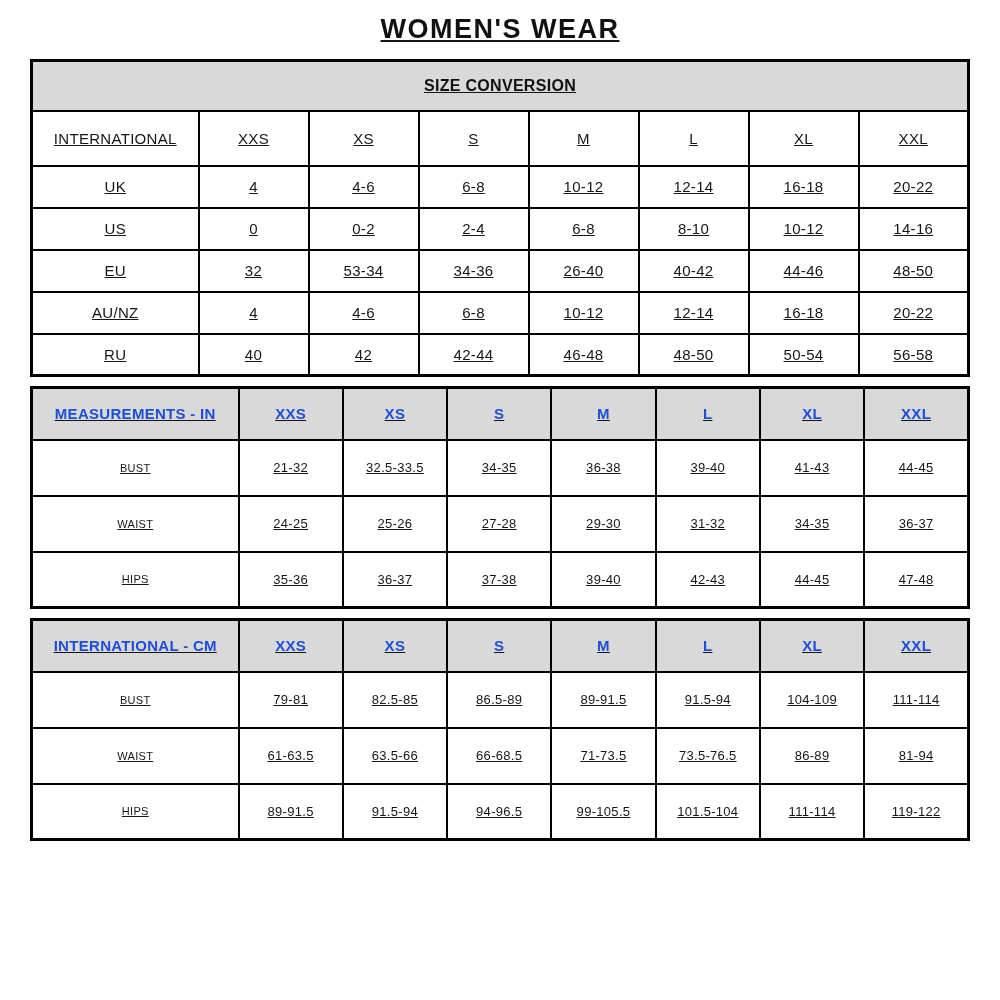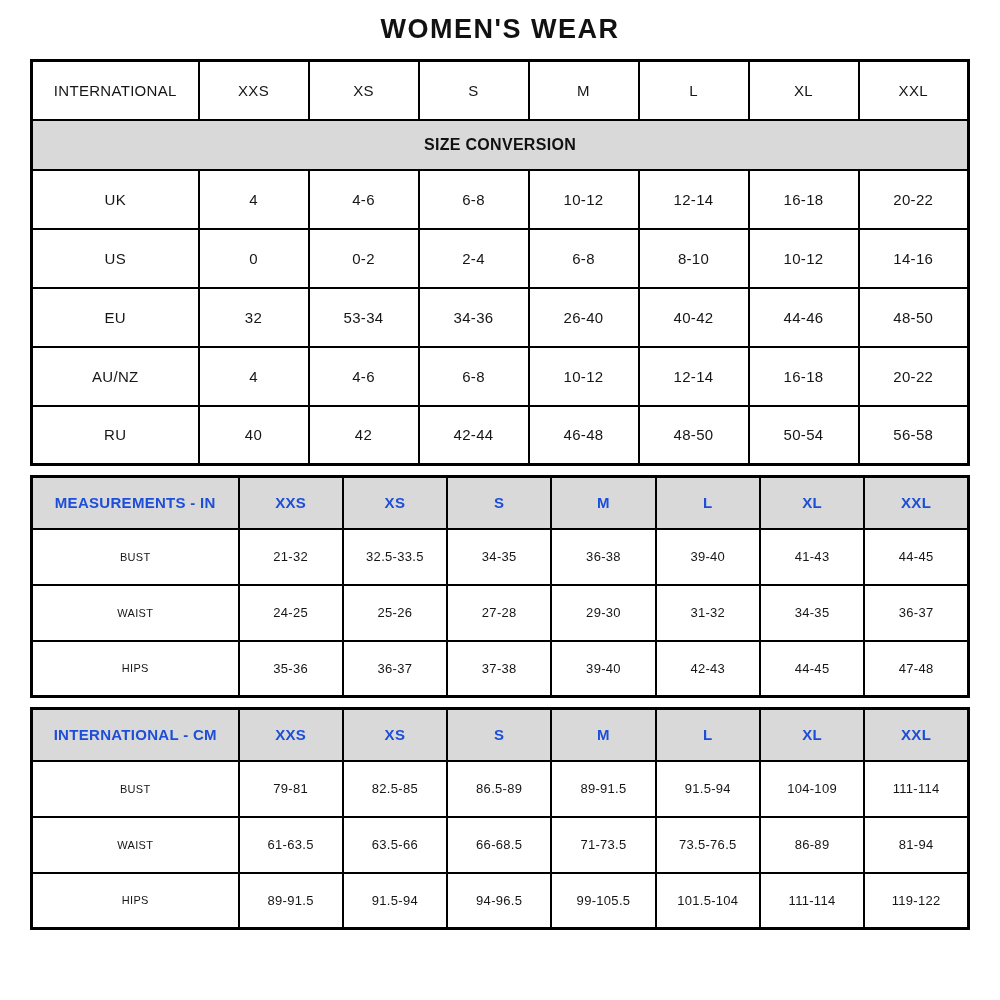--- a/index.html
+++ b/index.html
@@ -5,20 +5,21 @@
   * { box-sizing: border-box; }
   html, body { margin: 0; padding: 0; background: #ffffff; }
   body {
     width: 1000px;
     font-family: "Liberation Sans", "DejaVu Sans", sans-serif;
     color: #161616;
   }
   .page {
     width: 1000px;
     padding: 6px 30px 10px 30px;
+    text-decoration: underline;
   }
   .title {
     text-align: center;
     font-size: 27px;
     font-weight: 700;
     letter-spacing: 1.5px;
     margin: 8px 0 14px 0;
     color: #111;
   }
   table.chart-table {
@@ -48,21 +49,21 @@
   }
   
   table.conv td.head-cell {
     height: 55px;
     font-size: 15px;
     background: #ffffff;
     font-weight: 400;
   }
   table.conv td.label-cell,
   table.conv td.data-cell {
-    height: 59px;
+    height: 42px;
     font-size: 15px;
     font-weight: 400;
   }
   
   table.measure td.head-cell {
     height: 52px;
     font-size: 15px;
     font-weight: 700;
     background: #d9d9d9;
     color: #1d4ed8;
@@ -94,33 +95,33 @@
       <col class="conv-label">
       <col class="size-col">
         <col class="size-col">
         <col class="size-col">
         <col class="size-col">
       <col class="size-col">
         <col class="size-col">
         <col class="size-col">
     </colgroup>
     <tbody>
+        <tr>
+          <td class="banner-cell" colspan="8">SIZE CONVERSION</td>
+        </tr>
         <tr>
           <td class="head-cell label-cell">INTERNATIONAL</td>
           <td class="head-cell">XXS</td>
           <td class="head-cell">XS</td>
           <td class="head-cell">S</td>
           <td class="head-cell">M</td>
           <td class="head-cell">L</td>
           <td class="head-cell">XL</td>
           <td class="head-cell">XXL</td>
         </tr>
-        <tr>
-          <td class="banner-cell" colspan="8">SIZE CONVERSION</td>
-        </tr>
         <tr class="data-row">
           <td class="label-cell">UK</td>
           <td class="data-cell">4</td>
           <td class="data-cell">4-6</td>
           <td class="data-cell">6-8</td>
           <td class="data-cell">10-12</td>
           <td class="data-cell">12-14</td>
           <td class="data-cell">16-18</td>
           <td class="data-cell">20-22</td>
         </tr>

